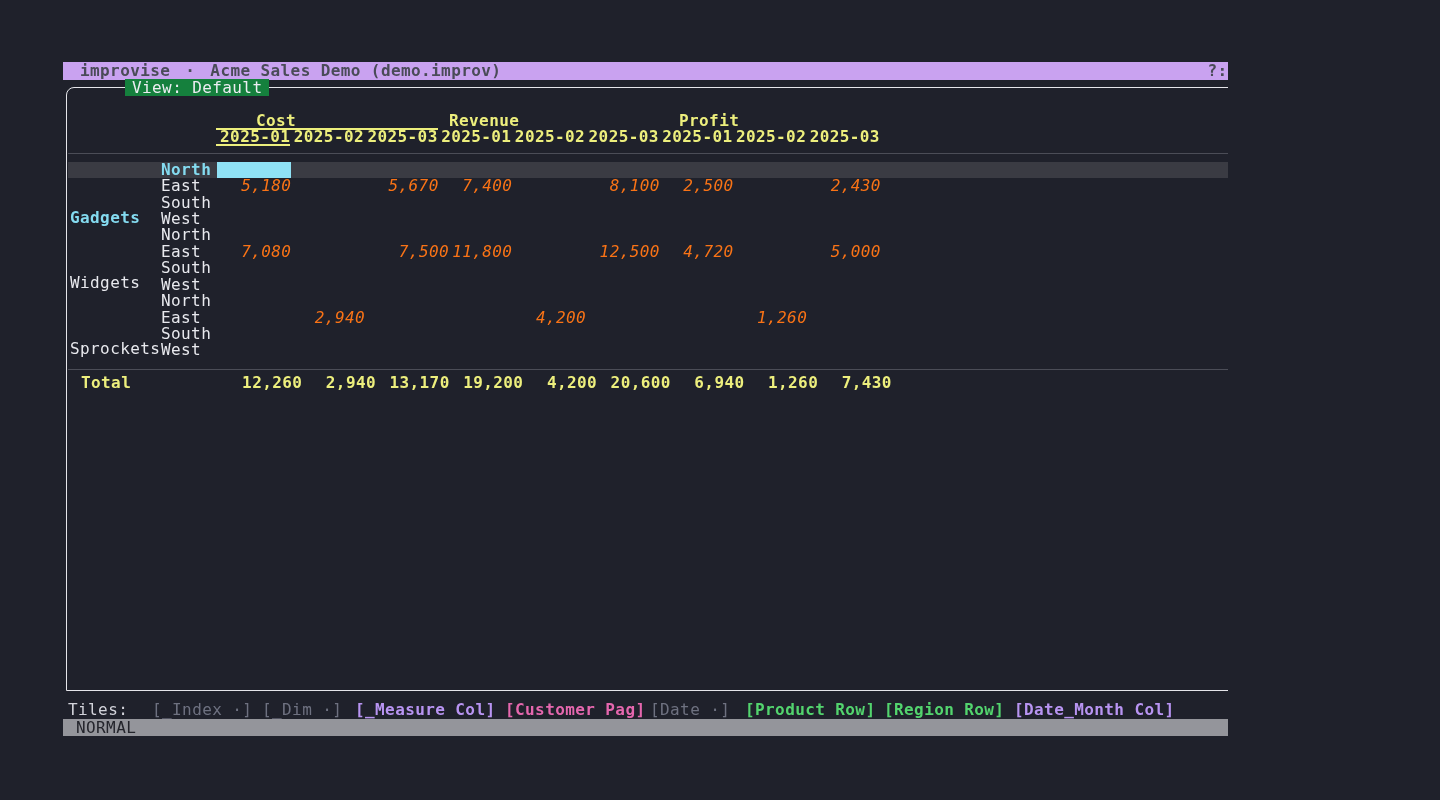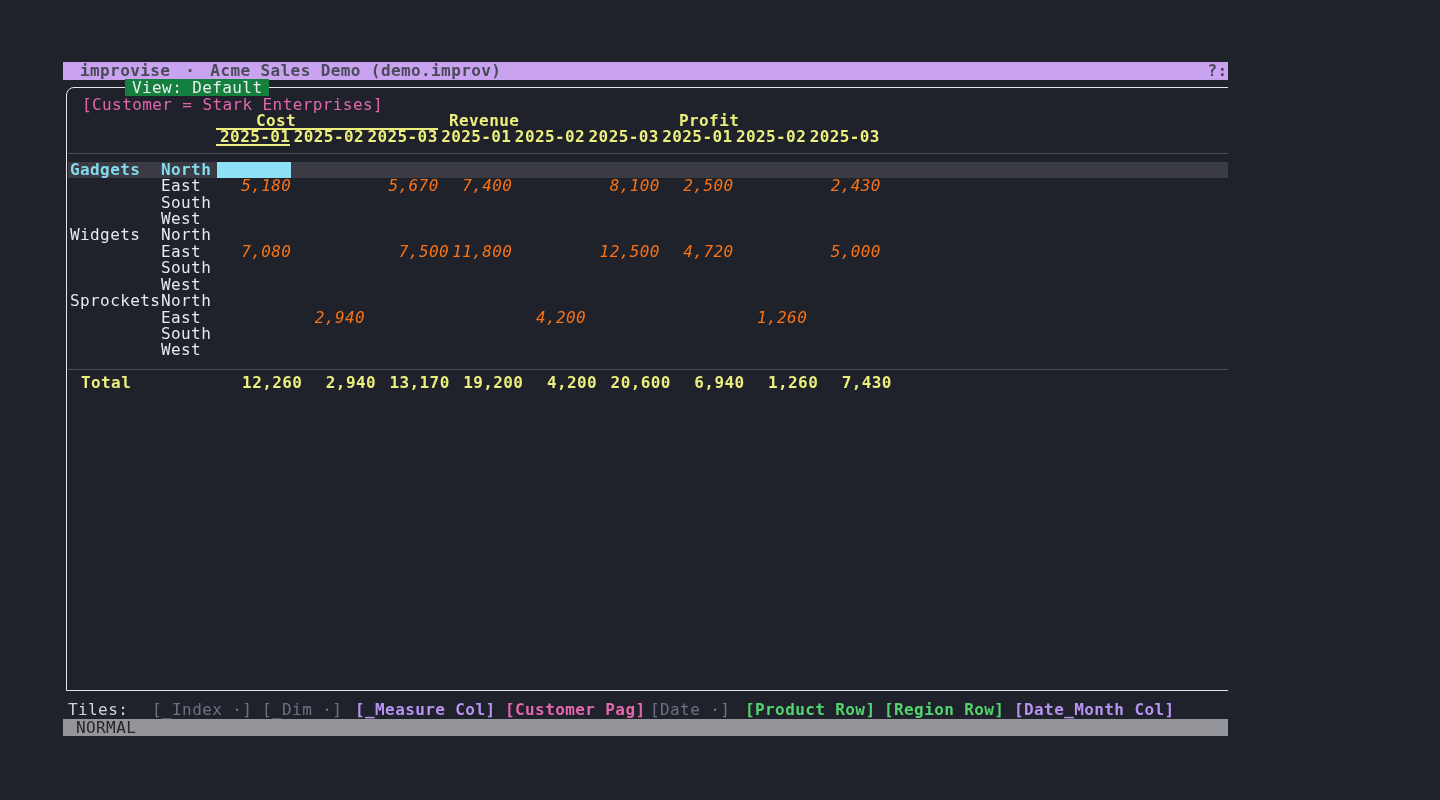--- a/index.html
+++ b/index.html
@@ -38,21 +38,21 @@
     text-align:right;color:var(--yellow,#edef7d);font-weight:bold;box-sizing:border-box;
   }
   .mcol.active{border-bottom:2px solid var(--yellow,#edef7d);}
   .sep{position:absolute;left:1px;width:1304px;height:1px;background:#4b4d57;}
   .sep1{top:65px;}
   .sep2{top:281px;}
   
   .trow{position:absolute;left:1px;width:1304px;height:16.4px;line-height:16.4px;white-space:nowrap;}
   .trow.selected{background:var(--row-highlight,#3a3b43);}
   .selcell{position:absolute;left:149px;top:0;width:74px;height:16.4px;background:var(--selection-bg,#8fe2f6);}
-  .pcell{position:absolute;left:2px;color:#e8e9ee;}
+  .pcell{position:absolute;left:2px;color:#e8e9ee;margin-top:48px;}
   .rcell{position:absolute;left:93px;color:#e8e9ee;}
   .trow.selected .pcell,.trow.selected .rcell{color:var(--cyan,#84dbf0);font-weight:bold;}
   .vcell{position:absolute;width:74px;text-align:right;font-style:italic;color:#f97316;}
   
   .total-row{position:absolute;left:12px;top:287px;width:1304px;height:16.4px;line-height:16.4px;color:var(--yellow,#edef7d);font-weight:bold;}
   .tlabel{position:absolute;left:2px;}
   .tcell{position:absolute;width:74px;text-align:right;}
   
   .tiles-line{position:absolute;left:0;top:701px;width:1440px;height:17px;line-height:17px;white-space:nowrap;}
   .tiles-label{position:absolute;left:68px;color:#d2d3da;}
@@ -81,21 +81,20 @@
       <span>Acme Sales Demo (demo.improv)</span>
     </div>
     <div class="tb-right">
       <span>?:help</span>
       <span>:q quit</span>
     </div>
   </div>
 
   <div class="frame">
     <div class="frame-title">View: Default</div>
-    <div class="filter">[Customer = Stark Enterprises]</div>
 
     <span class="hgroup grp-cost">Cost</span>
     <span class="hgroup grp-revenue">Revenue</span>
     <span class="hgroup grp-profit">Profit</span>
 
     <div id="month-row">
         <span class="mcol active" style="left: 149.3px;">2025-01</span>
         <span class="mcol" style="left: 223px;">2025-02</span>
         <span class="mcol" style="left: 296.7px;">2025-03</span>
         <span class="mcol" style="left: 370.4px;">2025-01</span>

